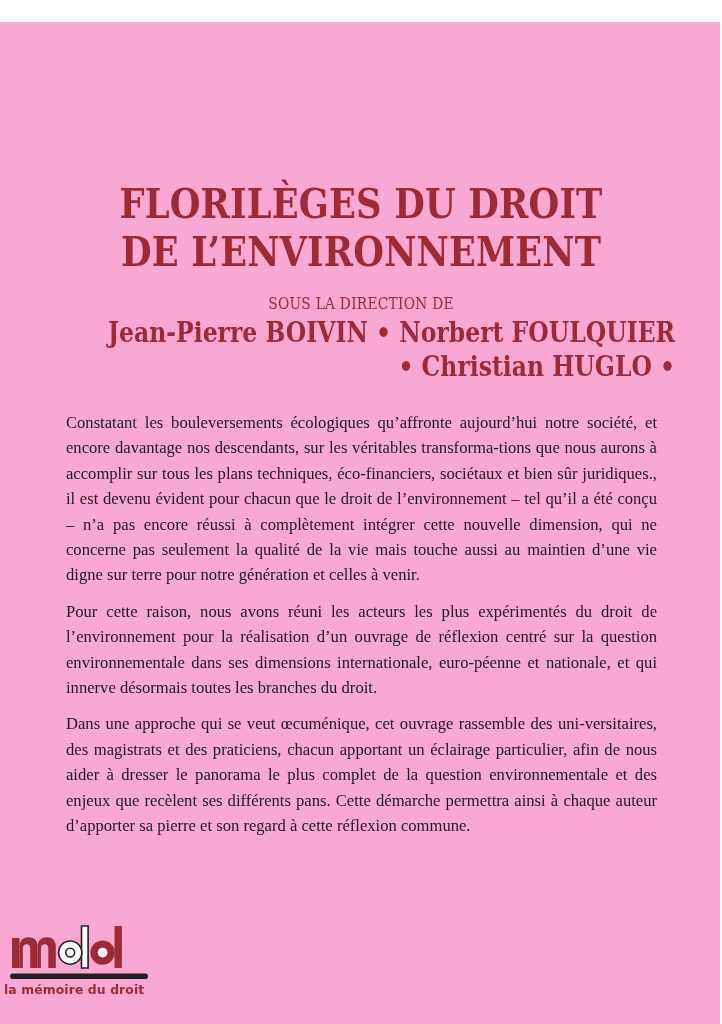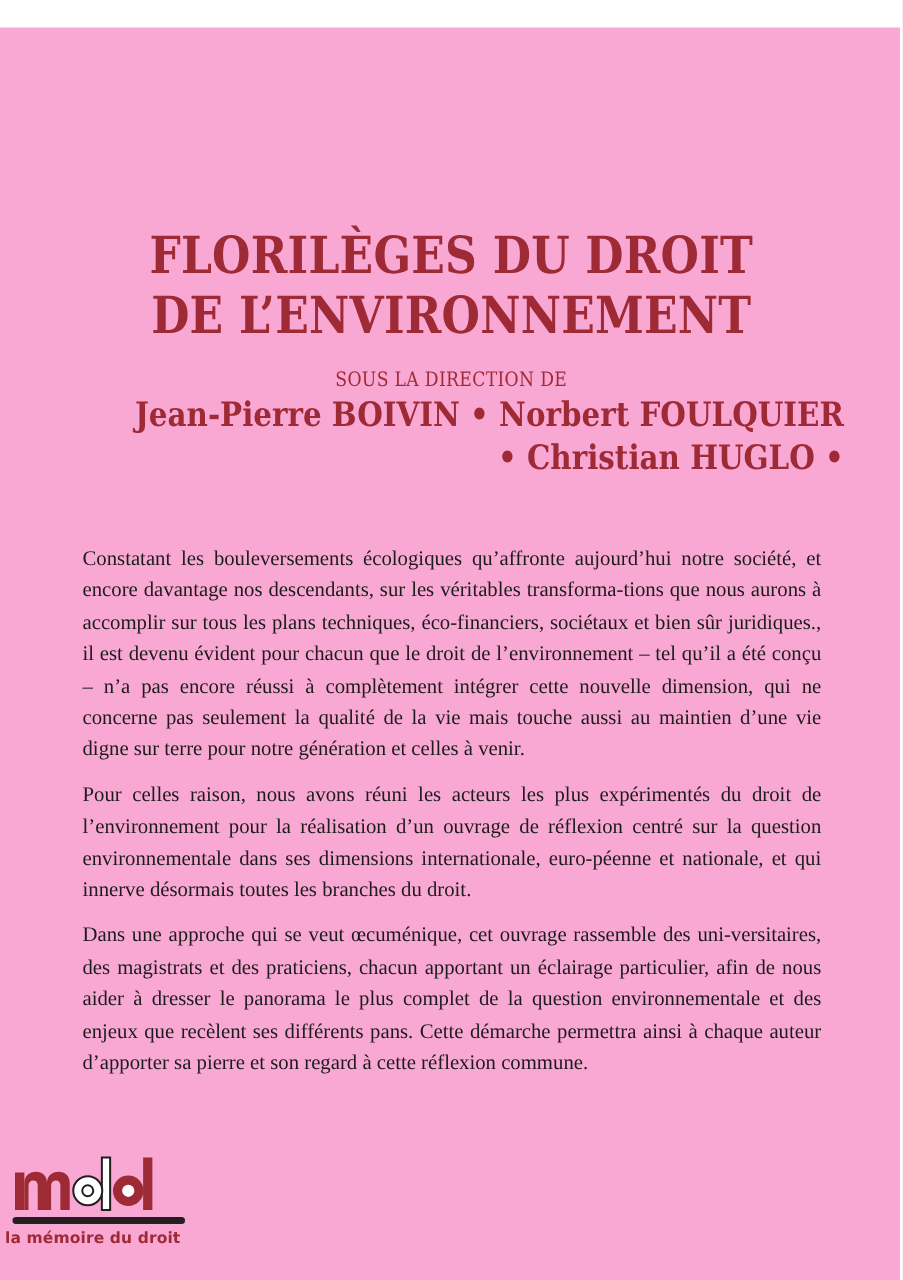--- a/index.html
+++ b/index.html
@@ -80,21 +80,21 @@
     line-height: 34px;
     transform: scaleX(0.87);
     transform-origin: center center;
     white-space: nowrap;
   }
 
   
   .body-copy {
     position: absolute;
     left: 66px;
-    top: 412px;
+    top: 388px;
     width: 591px;
   }
   .para {
     margin: 0 0 11px 0;
     text-align: justify;
     text-justify: inter-word;
     font-family: "Liberation Serif", "DejaVu Serif", serif;
     font-size: 16.6px;
     line-height: 25.4px;
     color: #1c1c1c;
@@ -145,21 +145,21 @@
 
   <div class="direction-line">SOUS LA DIRECTION DE</div>
 
   <div class="authors">
     <span class="authors-line">Jean-Pierre BOIVIN • Norbert FOULQUIER</span>
     <span class="authors-line">• Christian HUGLO •</span>
   </div>
 
   <div class="body-copy">
     <p class="para">Constatant les bouleversements écologiques qu’affronte aujourd’hui notre société, et encore davantage nos descendants, sur les véritables transforma-tions que nous aurons à accomplir sur tous les plans techniques, éco-financiers, sociétaux et bien sûr juridiques., il est devenu évident pour chacun que le droit de l’environnement – tel qu’il a été conçu – n’a pas encore réussi à complètement intégrer cette nouvelle dimension, qui ne concerne pas seulement la qualité de la vie mais touche aussi au maintien d’une vie digne sur terre pour notre génération et celles à venir.</p>
-    <p class="para">Pour celles raison, nous avons réuni les acteurs les plus expérimentés du droit de l’environnement pour la réalisation d’un ouvrage de réflexion centré sur la question environnementale dans ses dimensions internationale, euro-péenne et nationale, et qui innerve désormais toutes les branches du droit.</p>
+    <p class="para">Pour cette raison, nous avons réuni les acteurs les plus expérimentés du droit de l’environnement pour la réalisation d’un ouvrage de réflexion centré sur la question environnementale dans ses dimensions internationale, euro-péenne et nationale, et qui innerve désormais toutes les branches du droit.</p>
     <p class="para">Dans une approche qui se veut œcuménique, cet ouvrage rassemble des uni-versitaires, des magistrats et des praticiens, chacun apportant un éclairage particulier, afin de nous aider à dresser le panorama le plus complet de la question environnementale et des enjeux que recèlent ses différents pans. Cette démarche permettra ainsi à chaque auteur d’apporter sa pierre et son regard à cette réflexion commune.</p>
   </div>
 
   <div class="logo">
     <div class="logo-inner">
       <svg class="logo-mark" viewBox="0 0 150 56" xmlns="http://www.w3.org/2000/svg" aria-label="mdd">
 
         <g fill="#9E2A35">
           <rect x="8" y="14" width="7.5" height="30"></rect>
           <path d="M8 14 h7.5 a0 0 0 0 0 0 0 z"></path>

